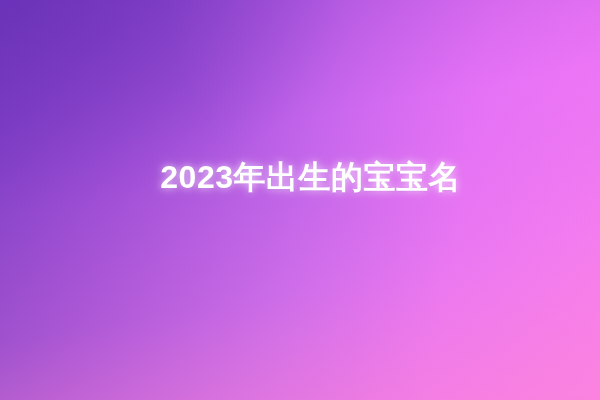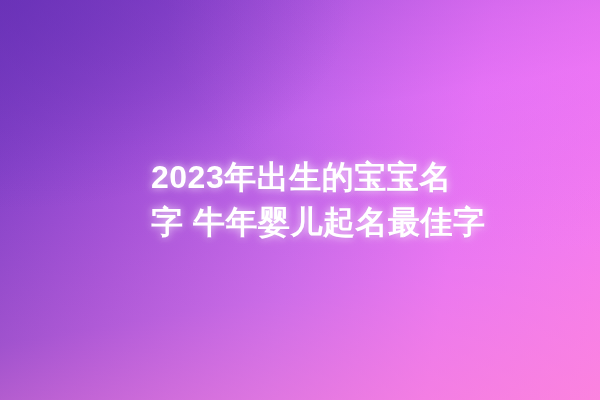--- a/index.html
+++ b/index.html
@@ -14,20 +14,21 @@
     font-family: "Liberation Sans", "DejaVu Sans", sans-serif;
   }
 
   #banner {
     position: relative;
     width: 600px;
     height: 400px;
     overflow: hidden;
     
     background-color: #b85ce0;
+    text-align: right;
   }
 
   
   #gradient-base {
     position: absolute;
     inset: 0;
     background: linear-gradient(100deg, #7e3fc4 0%, #9d4ed6 22%, #c266ec 50%, #e673f7 74%, #f47bf2 100%);
   }
 
   #gradient-overlay {
@@ -77,16 +78,15 @@
   <div id="gradient-base"></div>
 
   <div id="gradient-overlay"></div>
 
   <div id="gradient-corner-glow"></div>
 
   <div id="gradient-corner-shade"></div>
 
   <div id="text-block">
     <span class="headline-line">2023年出生的宝宝名</span>
-    <span class="headline-line">字 牛年婴儿起名最佳字</span>
   </div>
 
 </div>
 
 </body></html>

